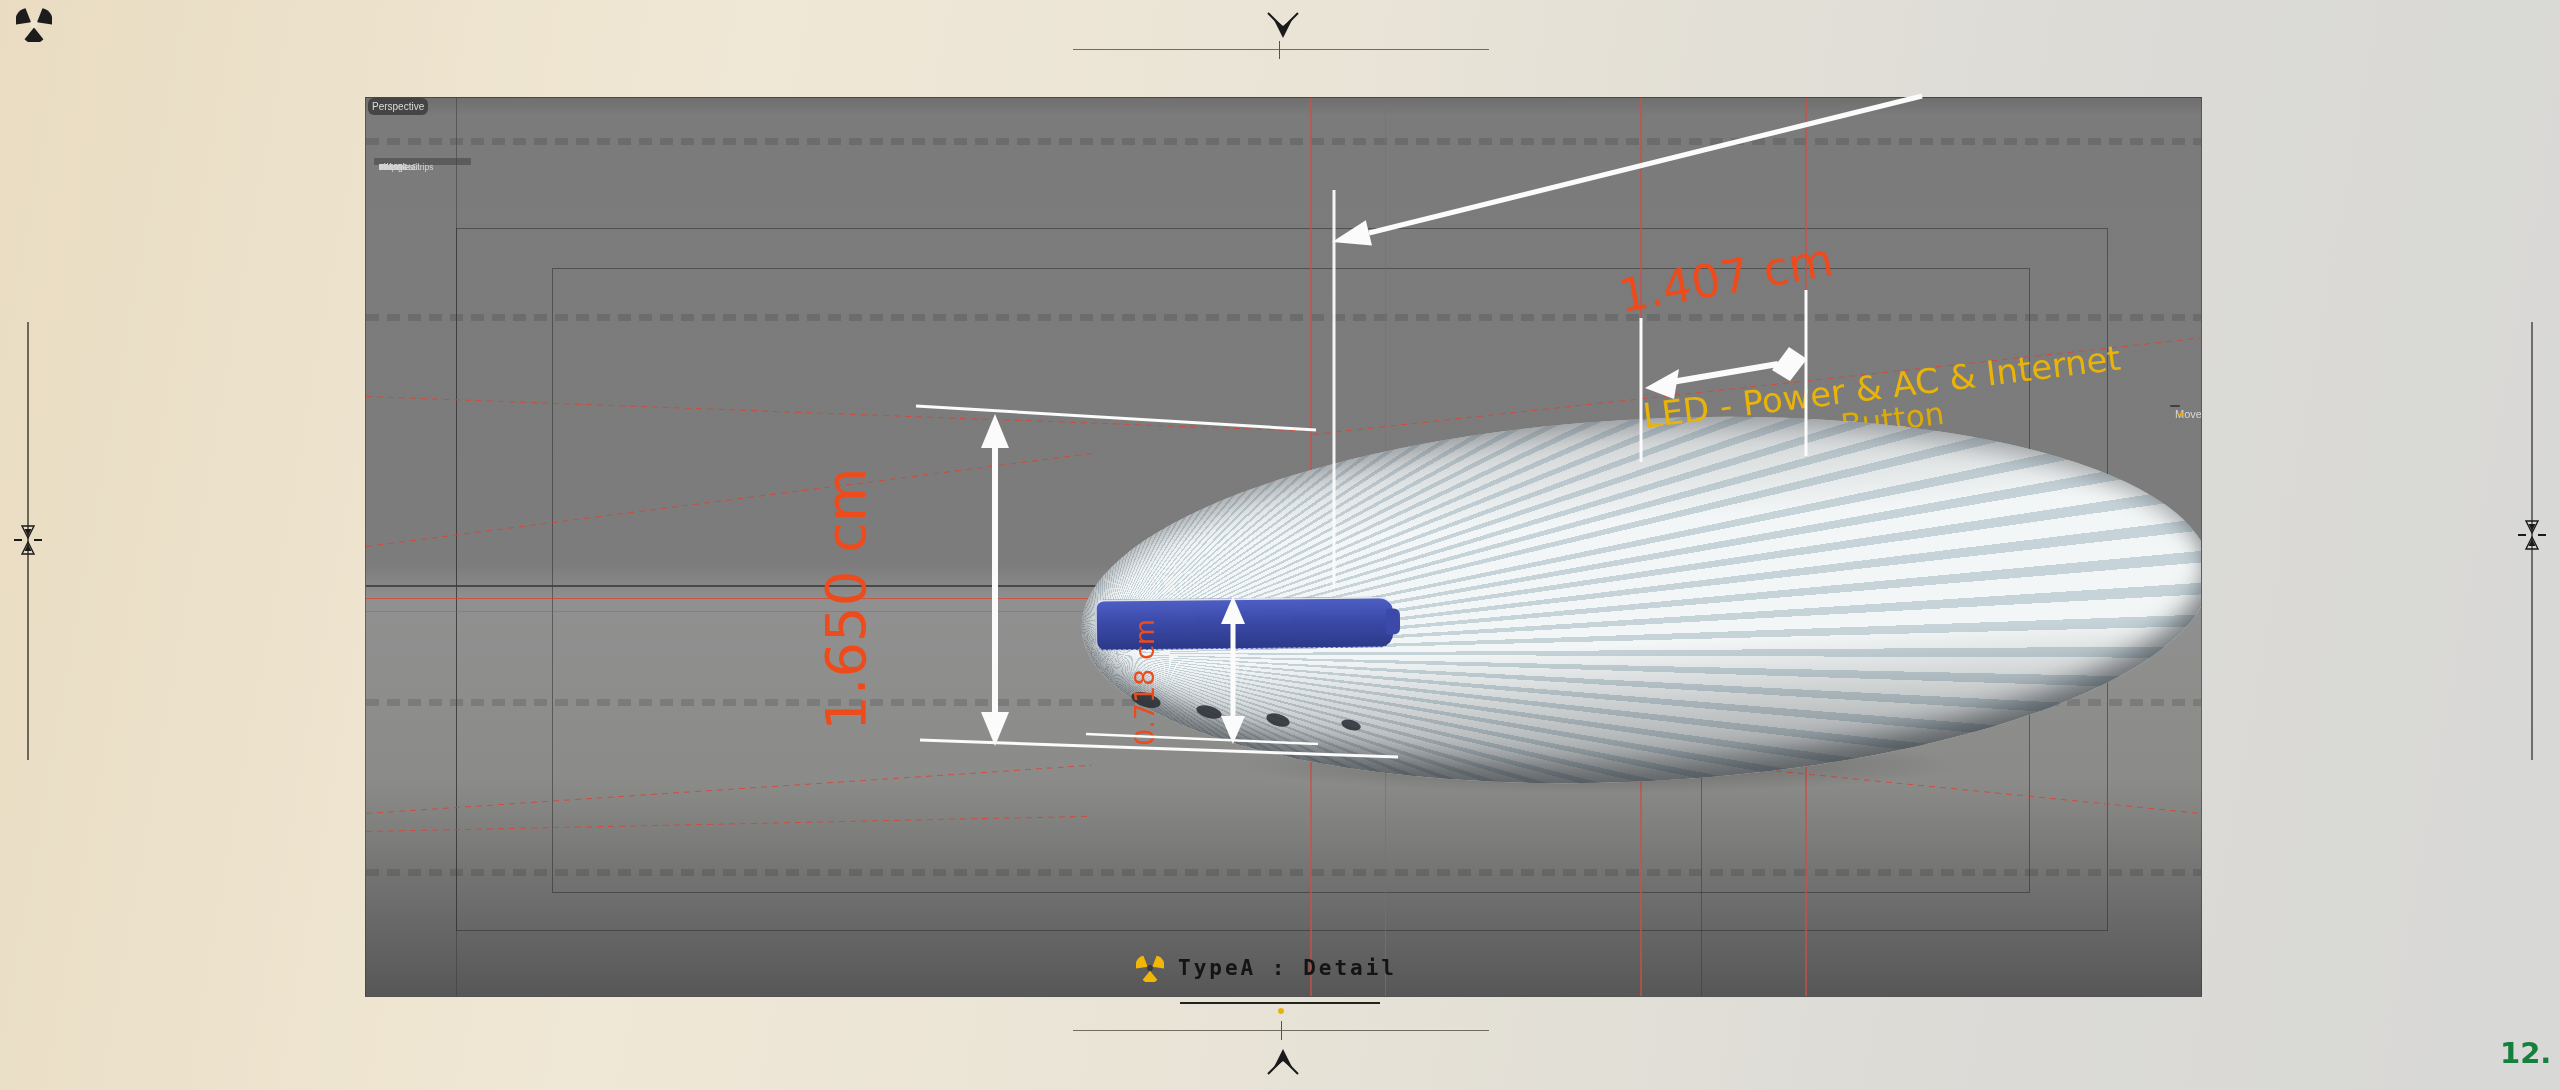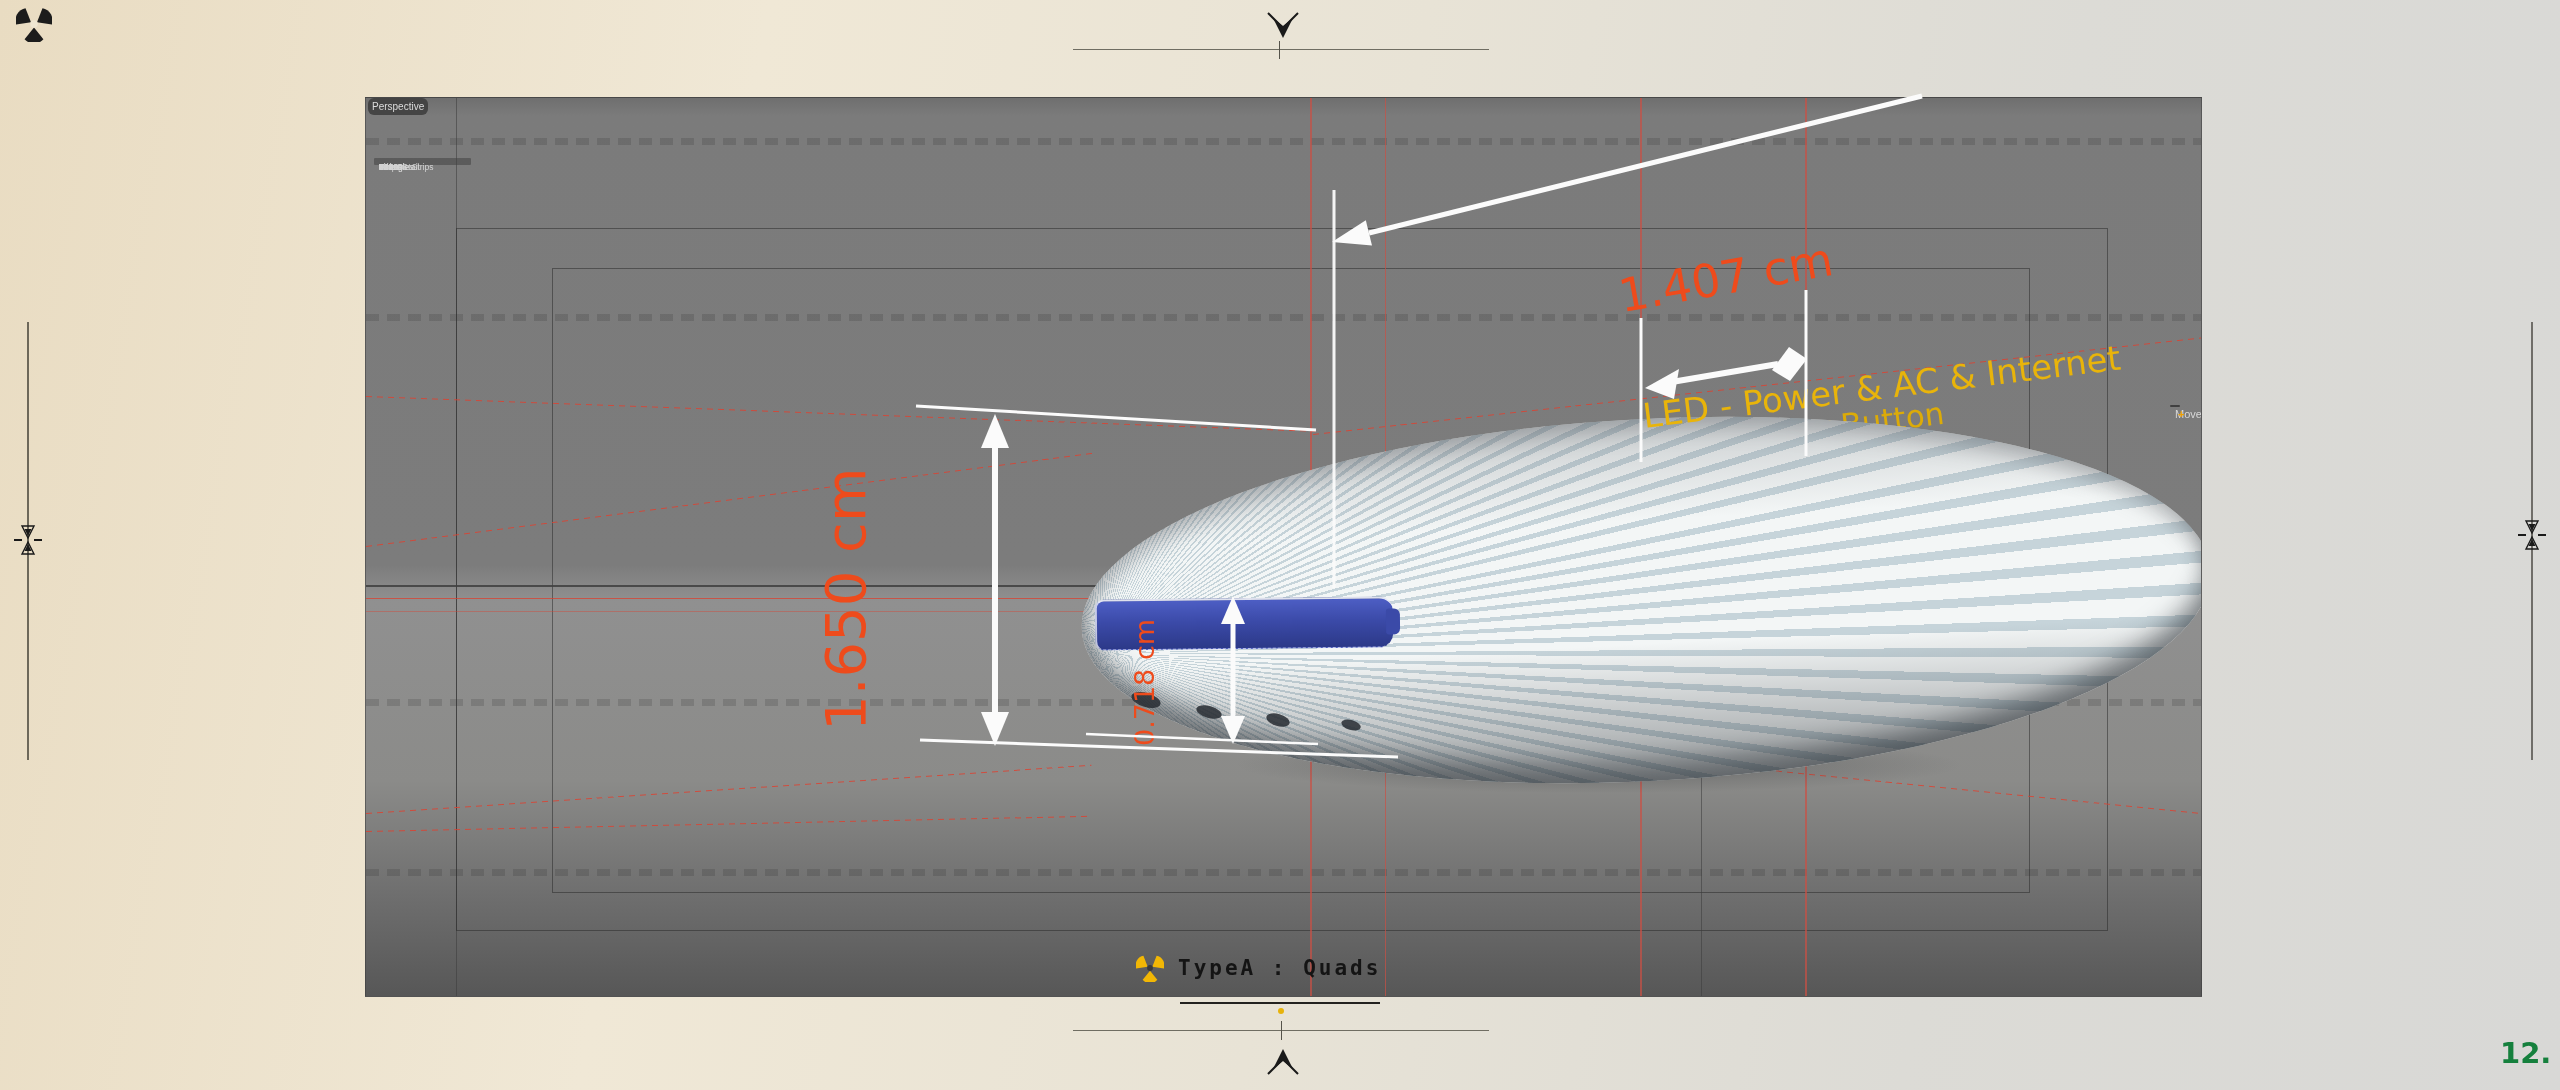--- a/index.html
+++ b/index.html
@@ -222,21 +222,21 @@
     <svg style="position:static;" width="28" height="28" viewBox="-13 -13 26 26">
       <g transform="rotate(180)">
         <g fill="#f2b705">
           <path d="M0,-2.5 L-6.8,-11 A9,9 0 0 1 6.8,-11 Z"></path>
           <path d="M0,-2.5 L-6.8,-11 A9,9 0 0 1 6.8,-11 Z" transform="rotate(120)"></path>
           <path d="M0,-2.5 L-6.8,-11 A9,9 0 0 1 6.8,-11 Z" transform="rotate(240)"></path>
         </g>
         <circle r="2.7" fill="#3a3a3a"></circle>
       </g>
     </svg>
-    <span class="txt">TypeA : Quads</span>
+    <span class="txt">TypeA : Detail</span>
   </div>
 </div>
 
 <svg class="abs overlay-svg" width="2560" height="1090" viewBox="0 0 2560 1090">
   <g stroke="#fbfbfb" fill="#fbfbfb">
 
     <g>
       <line x1="1922" y1="96" x2="1369" y2="233" stroke-width="5"></line>
       <polygon points="1332,242 1365.8,220.3 1372,245.5" stroke="none"></polygon>
     </g>

